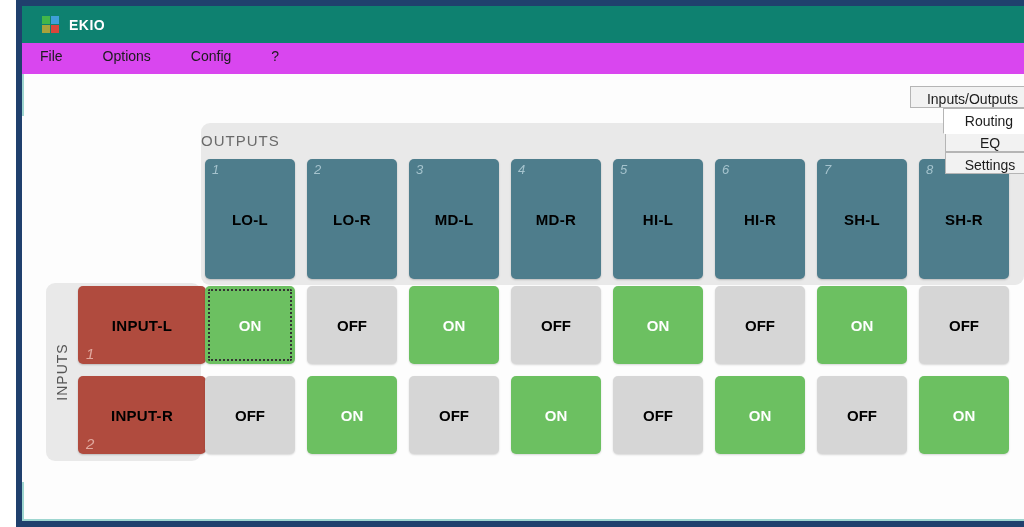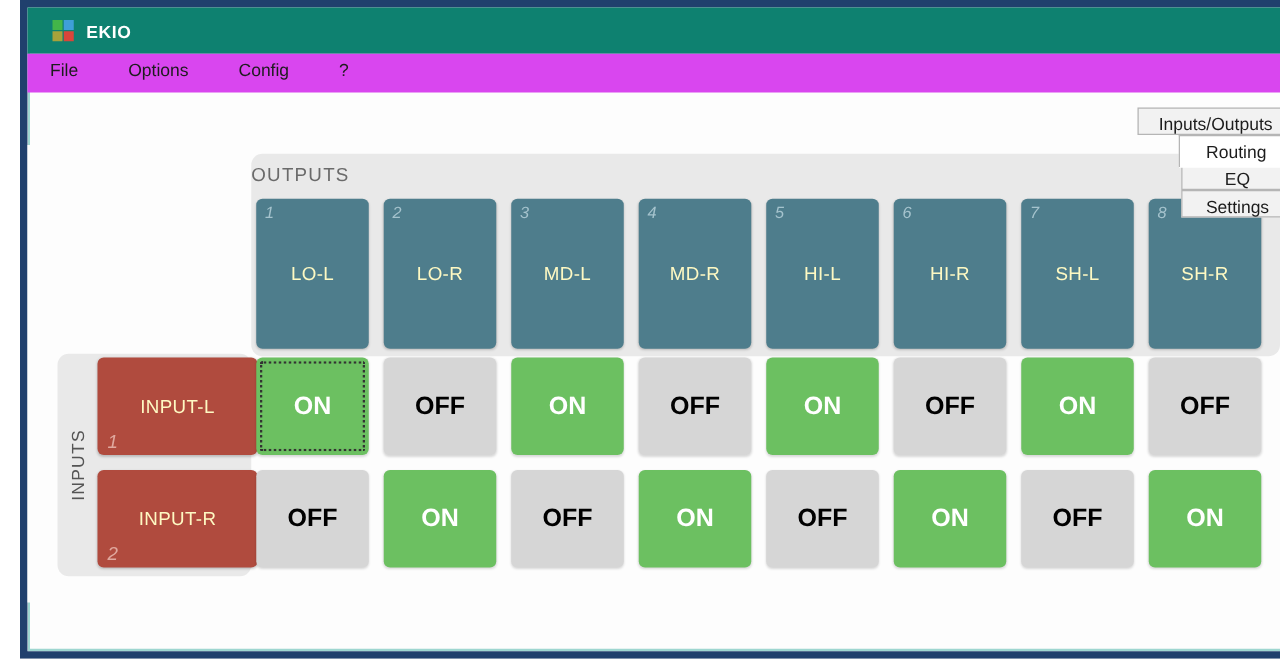--- a/index.html
+++ b/index.html
@@ -85,35 +85,35 @@
   .output-box{
     position:relative;width:90px;height:120px;border-radius:5px;
     display:flex;align-items:center;justify-content:center;
     box-shadow:0 1px 2px rgba(0,0,0,.2);
   }
   .box-num{
     position:absolute;top:3px;left:7px;
     font-style:italic;font-size:13px;color:#a5c3cd;
   }
   .output-box .box-label,.input-box .box-label{
-    color:#fef9c3;font-size:15px;font-weight:normal;letter-spacing:.3px;
+    color:#000000;font-size:15px;font-weight:bold;letter-spacing:.3px;
   }
   .input-box{
     position:absolute;left:56px;width:128px;height:78px;border-radius:5px;
     display:flex;align-items:center;justify-content:center;
     box-shadow:0 1px 2px rgba(0,0,0,.2);
   }
   .input-box .box-num{
     top:auto;bottom:2px;left:8px;font-size:15px;color:#e0a89e;
   }
   .cells-row{position:absolute;left:183px;display:flex;gap:12px;}
   .cell{
     width:90px;height:78px;border-radius:5px;
     display:flex;align-items:center;justify-content:center;
-    font-size:20px;font-weight:bold;cursor:pointer;
+    font-size:15px;font-weight:bold;cursor:pointer;
     box-shadow:0 1px 2px rgba(0,0,0,.15);
   }
   .cell.on{color:#ffffff;}
   .cell.off{color:#000000;}
   .cell.focused{outline:2px dotted #333333;outline-offset:-5px;}
 </style>
 </head>
 <body>
 
 <div class="window">

